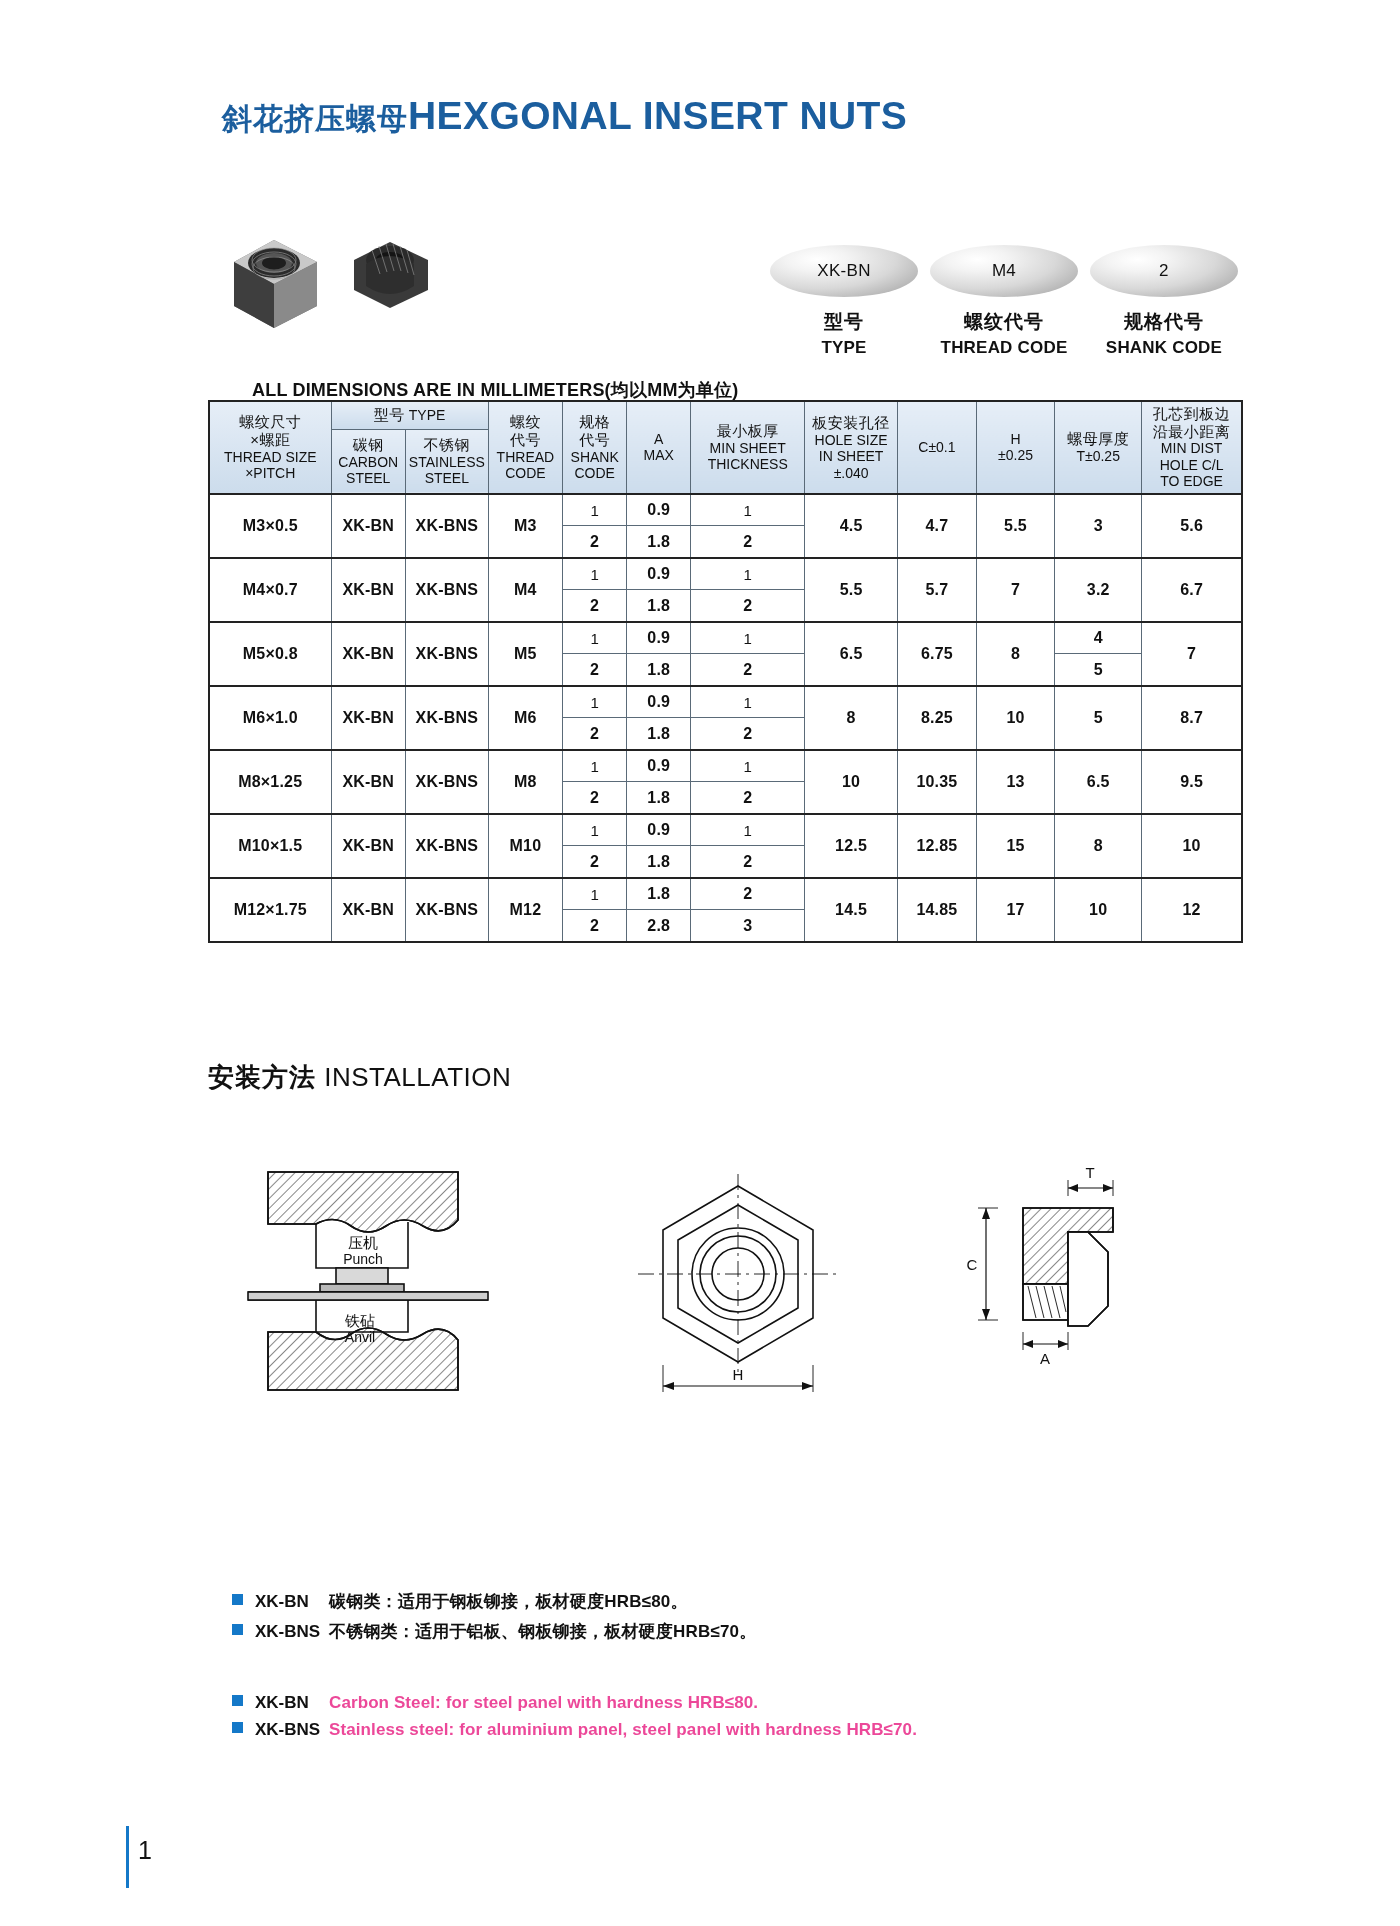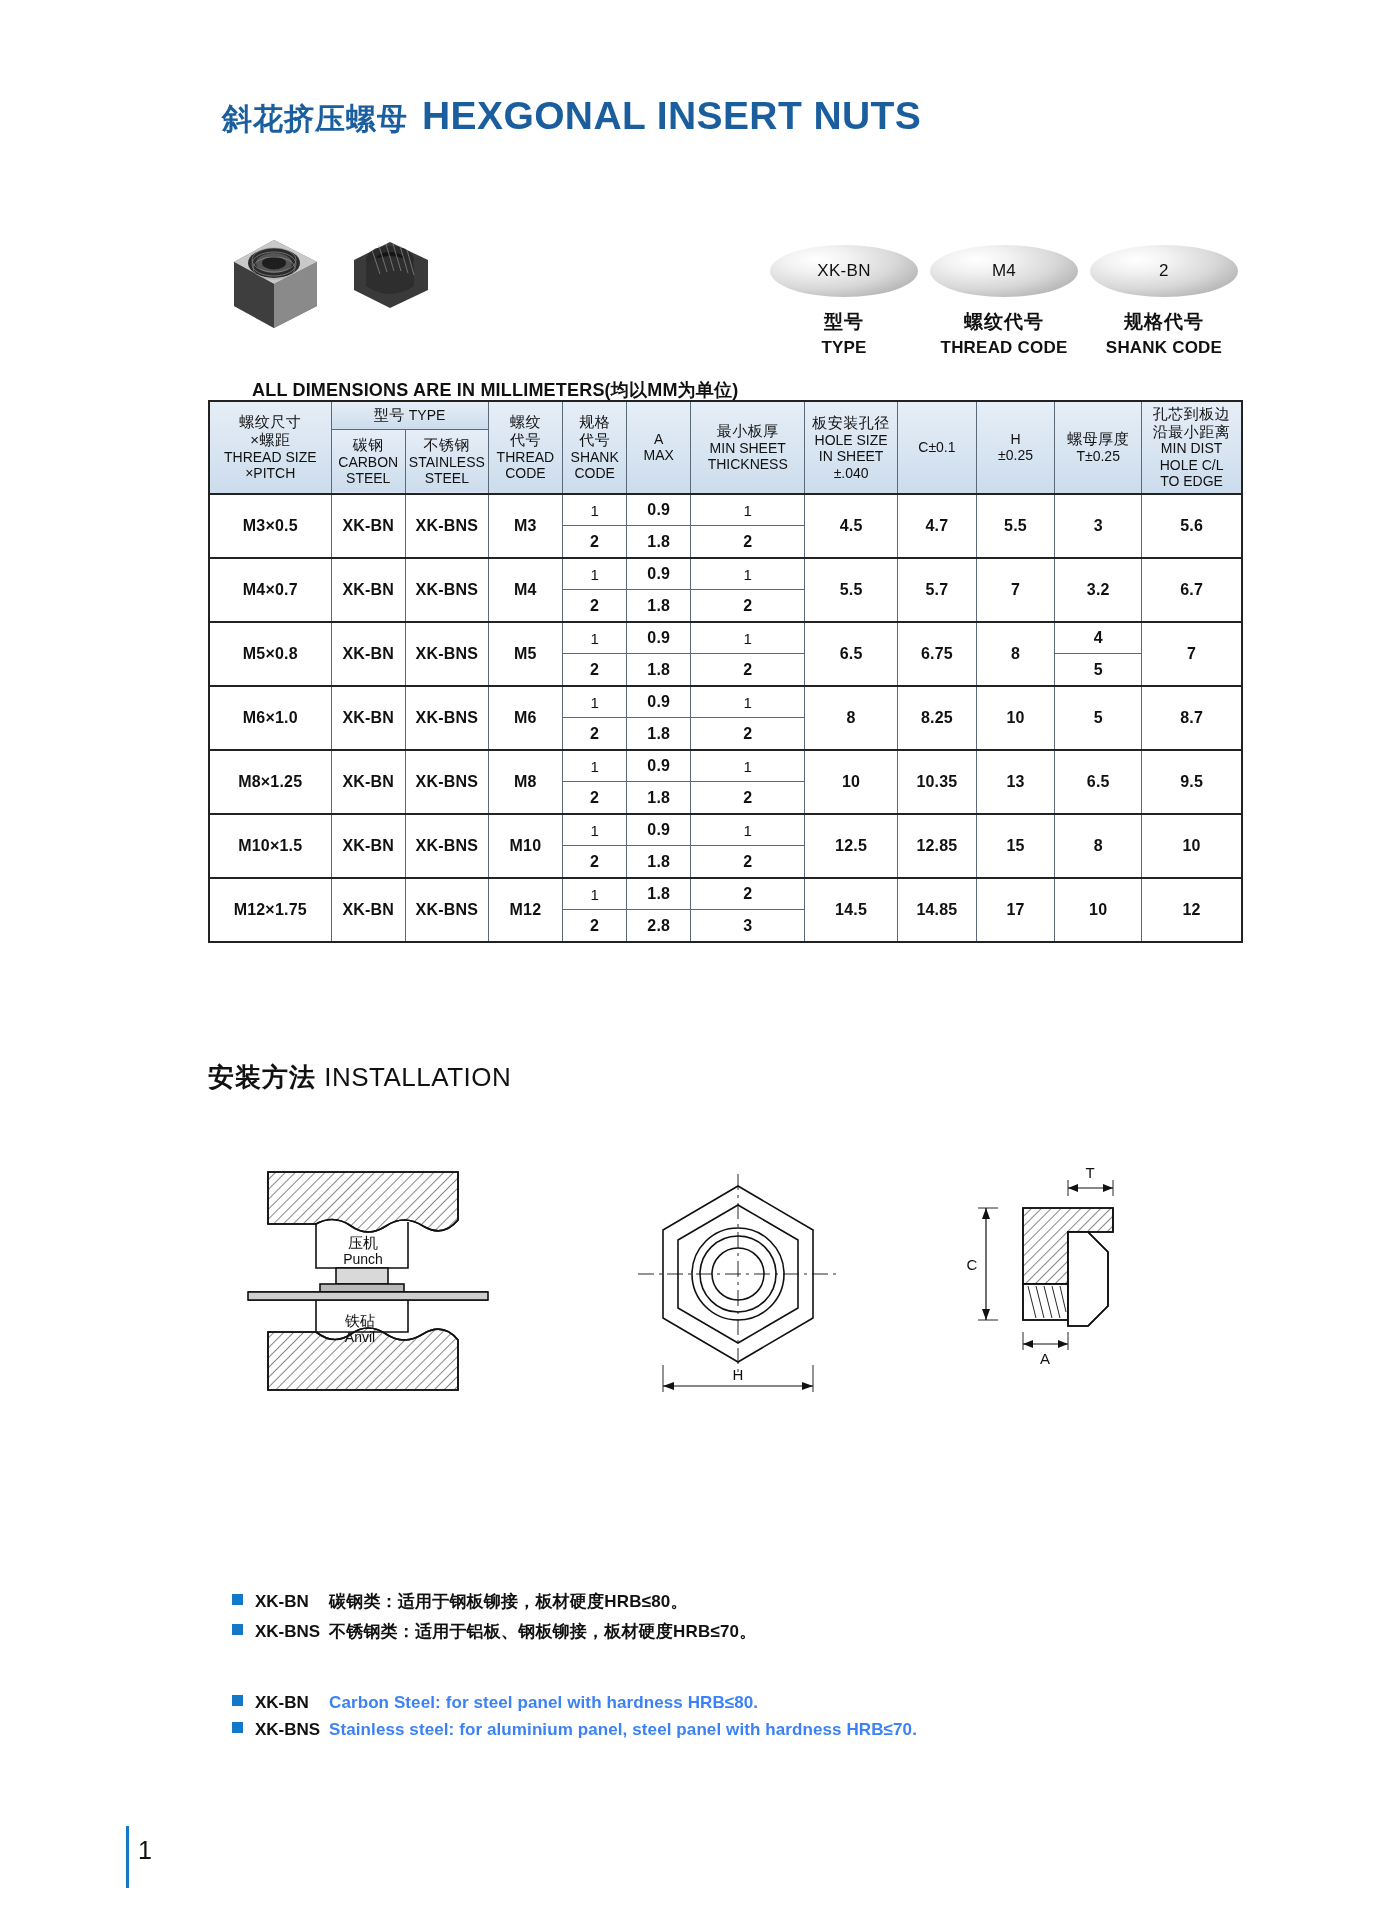--- a/index.html
+++ b/index.html
@@ -8,21 +8,21 @@
     background: #ffffff;
     font-family: "Liberation Sans", "DejaVu Sans", sans-serif;
     color: #1a1a1a;
     overflow: hidden;
   }
   .page { position: relative; width: 1400px; height: 1926px; }
 
   
   .title-row {
     position: absolute; left: 222px; top: 94px;
-    display: flex; align-items: baseline; gap: 14px;
+    display: flex; align-items: baseline; 
     color: #1b5e9e;
     white-space: nowrap;
   }
   .title-cn { font-size: 30px; font-weight: 700; letter-spacing: 1px; }
   .title-en { font-size: 39px; font-weight: 600; letter-spacing: 0.4px; text-align: center; }
 
   
   .photos { position: absolute; left: 222px; top: 230px; width: 250px; height: 110px; }
 
   
@@ -90,21 +90,21 @@
   
   .notes { position: absolute; left: 232px; top: 1590px; }
   .note-line { display: flex; align-items: baseline; margin-bottom: 7px; }
   .bullet {
     width: 11px; height: 11px; background: #1478c8;
     display: inline-block; margin-right: 12px; flex: none;
     position: relative; top: -2px;
   }
   .note-code { width: 74px; font-size: 17px; font-weight: 700; color: #111; flex: none; }
   .note-text-cn { font-size: 17px; font-weight: 700; color: #111; letter-spacing: 0.2px; }
-  .note-text-en { font-size: 17px; font-weight: 600; color: #3b82f6; letter-spacing: 0.1px; text-align: center; }
+  .note-text-en { font-size: 17px; font-weight: 600; color: #ec4899; letter-spacing: 0.1px; text-align: center; }
   .notes-en { position: absolute; left: 232px; top: 1693px; }
 
   
   .footer-bar {
     position: absolute; left: 126px; top: 1826px;
     width: 3px; height: 62px; background: #1478c8;
   }
   .page-num {
     position: absolute; left: 138px; top: 1836px;
     font-size: 25px; color: #111;

